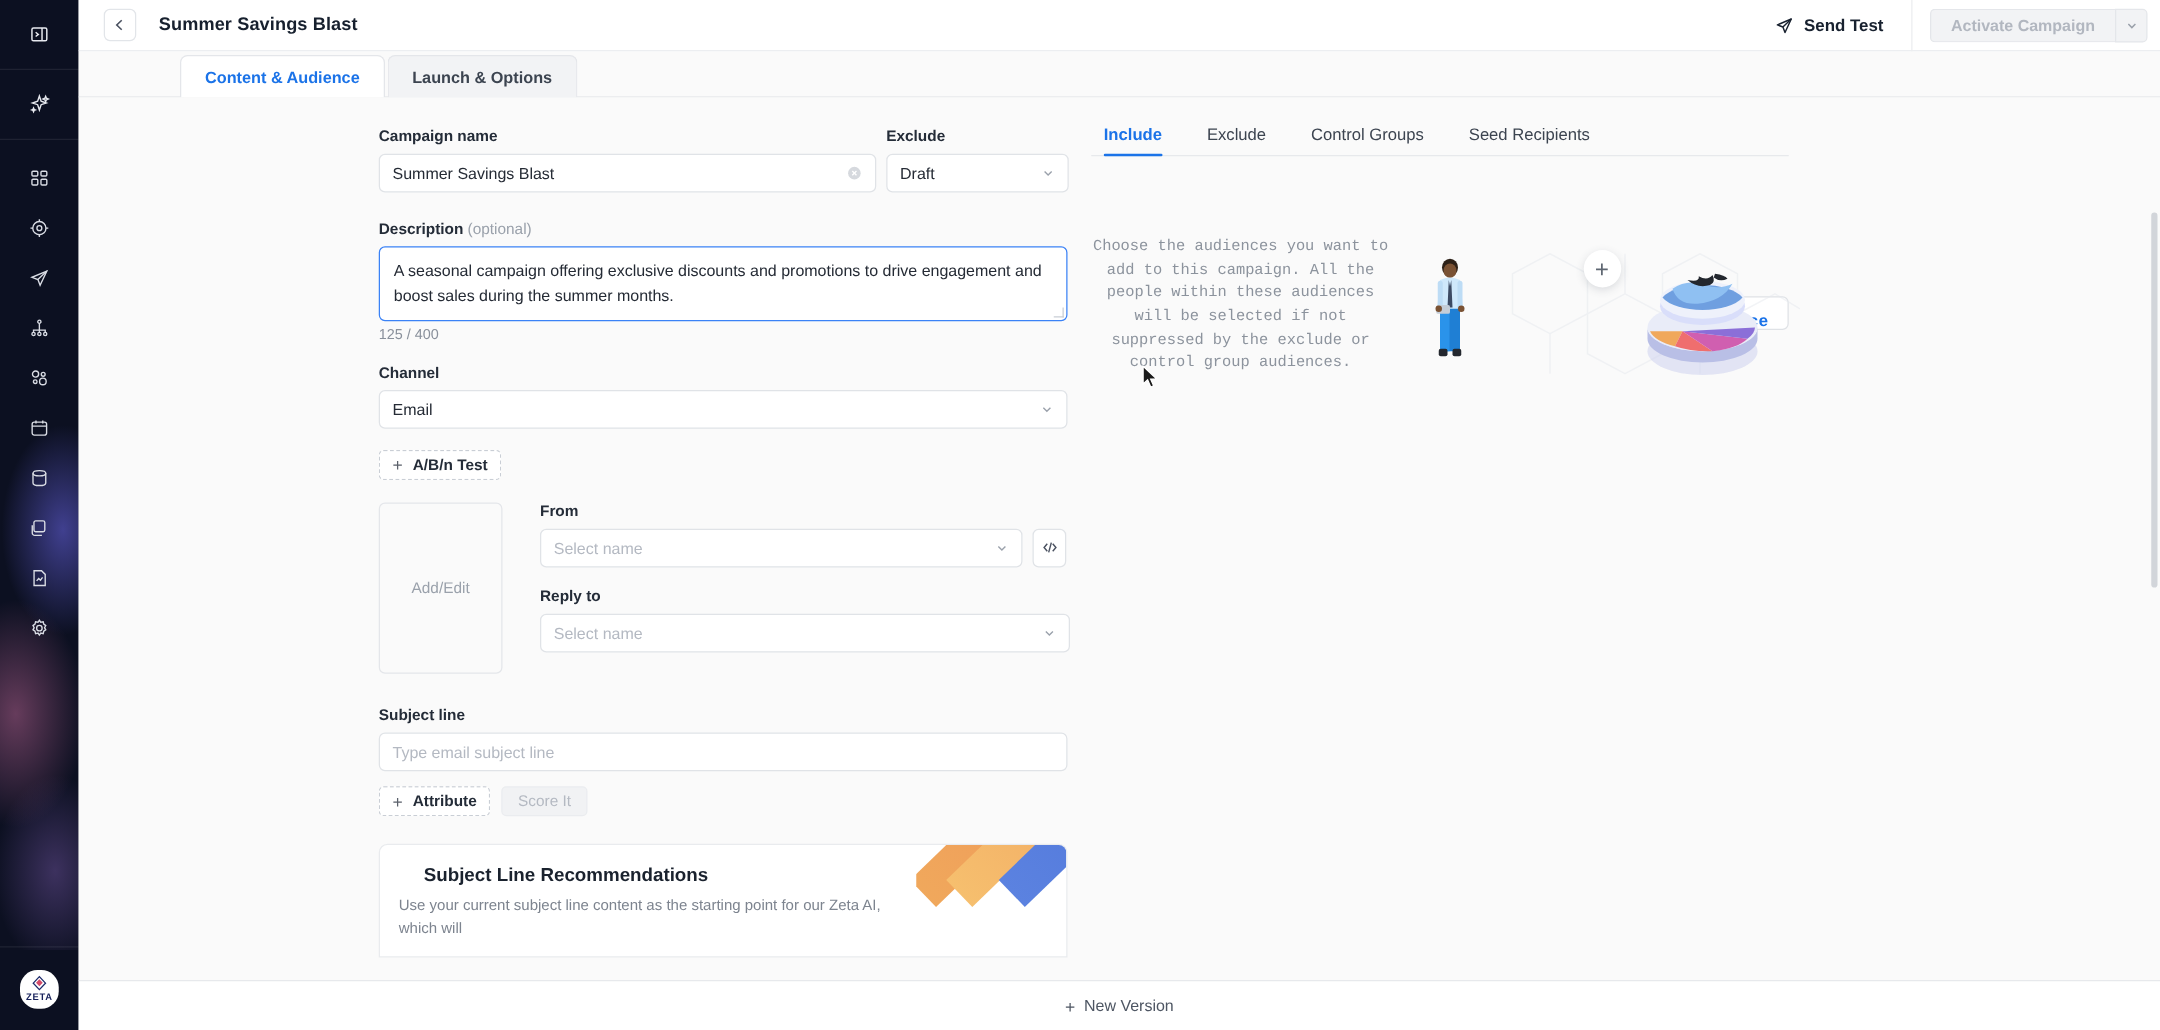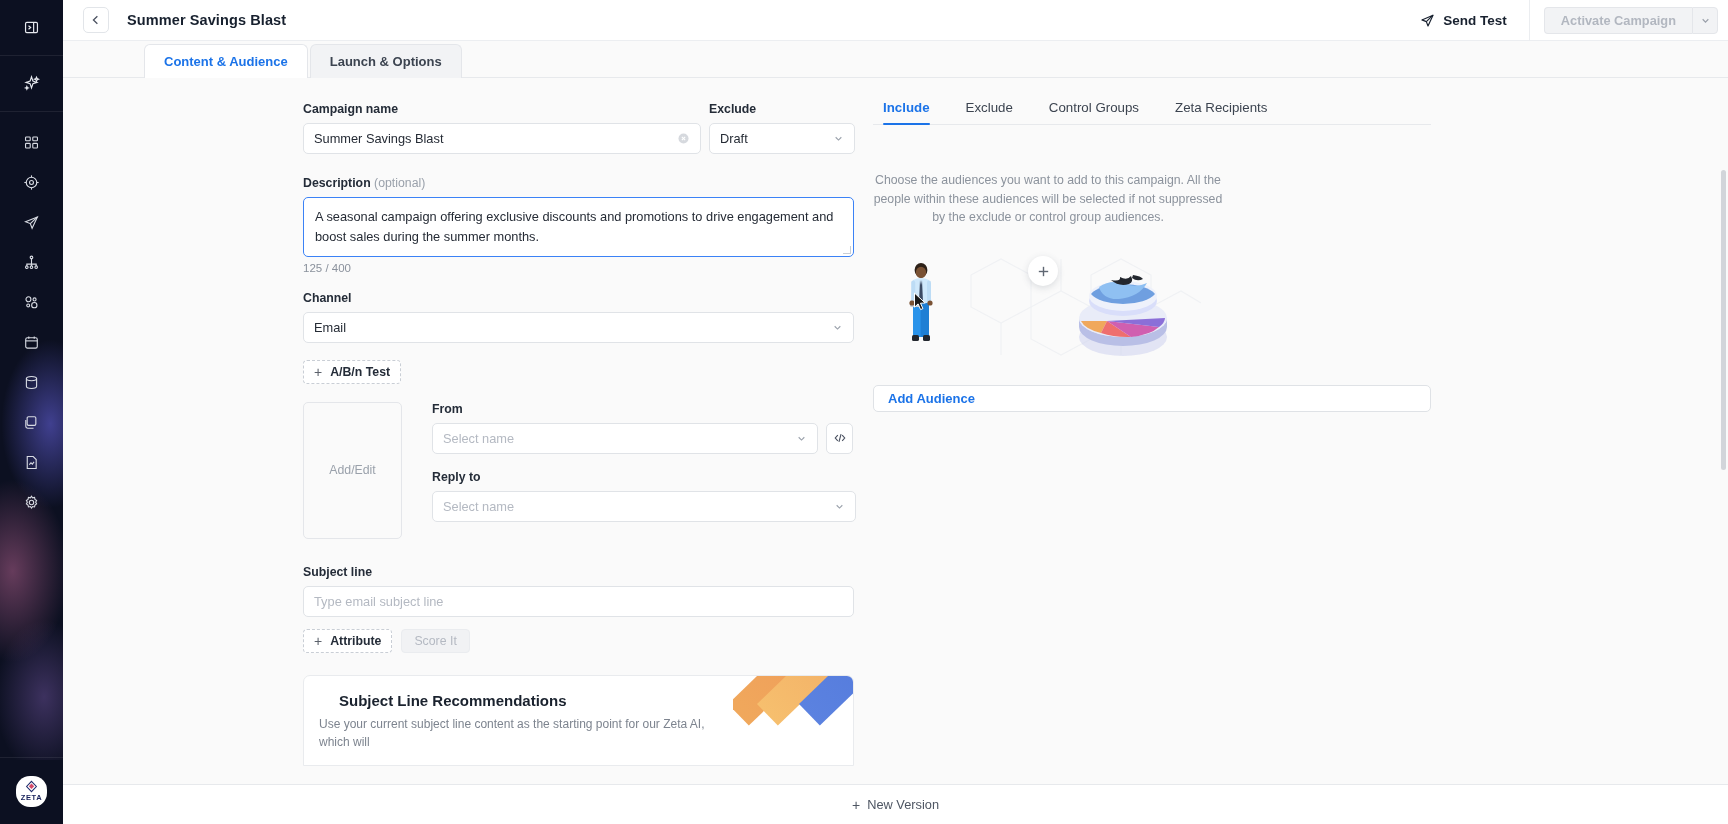--- a/index.html
+++ b/index.html
@@ -229,21 +229,23 @@
     padding: 0 0 9px 0; margin-right: 36px; font-size: 13.3px;
     color: #3c4450; cursor: pointer; position: relative;
   }
   .aud-tab.active { color: #1b73e8; font-weight: 700; }
   .aud-tab.active::after {
     content: ""; position: absolute; left: 0; right: 0; bottom: -1px;
     height: 2.5px; background: #1b73e8; border-radius: 2px;
   }
 
   .aud-body {
-    width: 558px; padding-top: 46px; display: flex; flex-direction: column;
+    width: 558px; padding-top: 46px; display: flex; flex-direction: row;
+    align-items: center;
+    font-family: Liberation Mono, monospace;
   }
   .aud-desc {
     width: 350px; text-align: center; font-size: 12.3px; color: #8c939d;
     line-height: 1.52;
   }
   .aud-illus {
     width: 330px; height: 128px; position: relative; margin-top: 18px;
   }
   .person { position: absolute; left: 30px; top: 14px; }
   .hexbg {
@@ -552,21 +554,21 @@
             <div class="rec-title">Subject Line Recommendations</div>
             <div class="rec-sub">Use your current subject line content as the starting point for our Zeta AI, which will</div>
           </div>
         </div>
 
         <div class="right-col">
           <div class="aud-tabs">
             <div class="aud-tab active">Include</div>
             <div class="aud-tab">Exclude</div>
             <div class="aud-tab">Control Groups</div>
-            <div class="aud-tab">Zeta Recipients</div>
+            <div class="aud-tab">Seed Recipients</div>
           </div>
 
           <div class="aud-body">
             <div class="aud-desc">Choose the audiences you want to add to this campaign. All the people within these audiences will be selected if not suppressed by the exclude or control group audiences.</div>
 
             <div class="aud-illus">
               <svg class="hexbg" viewBox="0 0 240 128" fill="none" stroke="#e6e9ee" stroke-width="1.2">
                 <path d="M10 30 L40 14 L70 30 L70 62 L40 78 L10 62 Z"></path>
                 <path d="M70 62 L100 46 L130 62 L130 94 L100 110 L70 94 Z"></path>
                 <path d="M130 30 L160 14 L190 30 L190 62 L160 78 L130 62 Z"></path>

